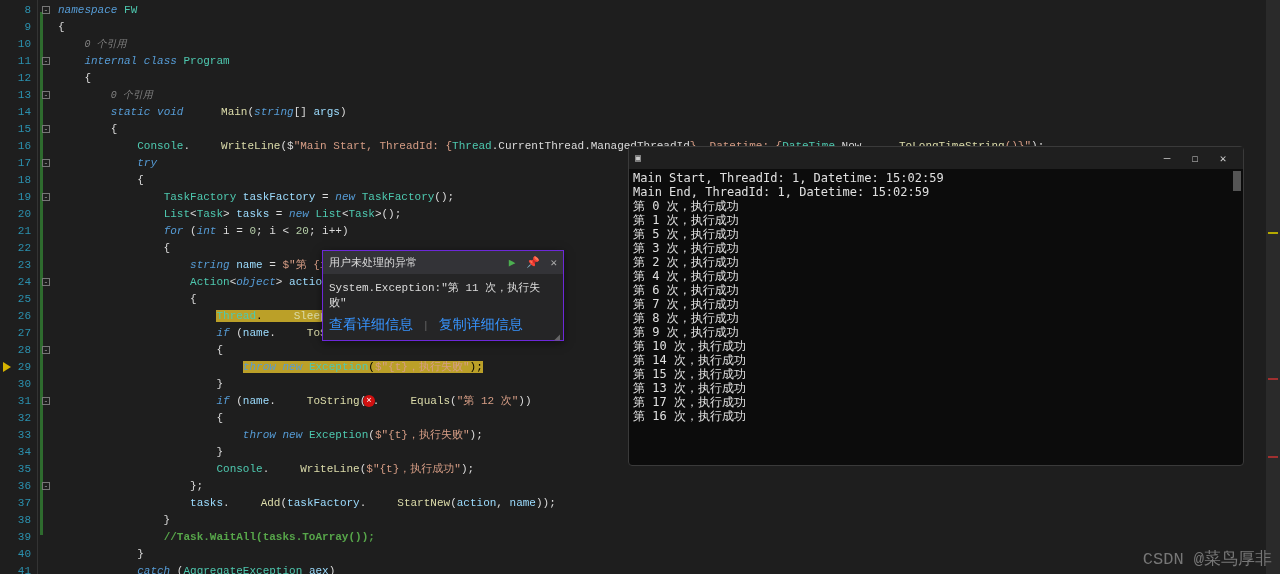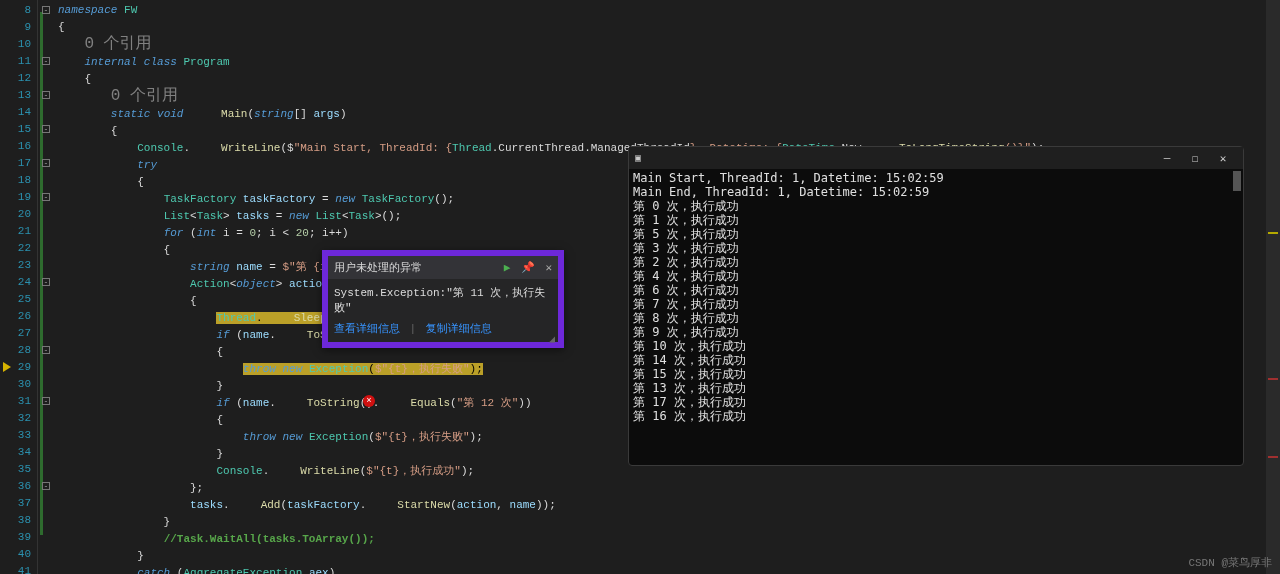--- a/index.html
+++ b/index.html
@@ -65,21 +65,21 @@
   flex: 1;
   position: relative;
 }
 .kw { color: #569cd6; font-style: italic; }
 .cls { color: #4ec9b0; }
 .str { color: #d69d85; }
 .num { color: #b5cea8; }
 .cmt { color: #57a64a; font-weight: bold; }
 .mth { color: #dcdcaa; padding-left: 31px; }
 .var { color: #9cdcfe; }
-.ref { color: #808080; font-size: 16px; }
+.ref { color: #808080; font-size: 10px; font-style: italic; }
 .hl-yellow { background: #bba028; color: #000; }
 .arrow {
   position: absolute;
   left: 3px;
   width: 0; height: 0;
   border-top: 5px solid transparent;
   border-bottom: 5px solid transparent;
   border-left: 8px solid #d6b200;
 }
 
@@ -93,35 +93,35 @@
   text-align: center;
   line-height: 12px;
 }
 
 .popup {
   position: absolute;
   left: 322px;
   top: 250px;
   width: 242px;
   background: #252526;
-  border: 6px solid #6d28d9;
+  border: 1px solid #6d28d9;
   font-size: 11px;
   box-shadow: 0 2px 8px rgba(0,0,0,0.5);
 }
 .popup-title {
   background: #333337;
   padding: 4px 6px;
   display: flex;
   justify-content: space-between;
   align-items: center;
 }
 .popup-title .icons span { margin-left: 4px; cursor: pointer; }
 .popup-body { padding: 6px; }
 .popup-body .msg { color: #dcdcdc; margin-bottom: 6px; }
-.popup-body .links a { color: #3794ff; text-decoration: none; font-size: 11px; }
+.popup-body .links a { color: #3794ff; text-decoration: none; font-size: 14px; }
 .popup-body .sep { color: #666; margin: 0 3px; }
 .popup-foot { padding: 3px 6px; color: #ccc; cursor: pointer; }
 .popup-resize { position: absolute; right: 1px; bottom: 1px; width: 8px; height: 8px; cursor: nwse-resize; color:#666; font-size: 10px;}
 
 .console {
   position: absolute;
   left: 628px;
   top: 146px;
   width: 616px;
   height: 320px;
@@ -167,21 +167,21 @@
   background: #2a2a2a;
 }
 .right-scroll .mark-y { position:absolute; left:2px; width:10px; height:2px; background:#b5a900; }
 .right-scroll .mark-r { position:absolute; left:2px; width:10px; height:2px; background:#a03030; }
 
 .watermark {
   position: absolute;
   right: 8px;
   bottom: 4px;
   color: #777;
-  font-size: 11px;
+  font-size: 17px;
 }
 .play { color: #4caf50; }
 .pin { color: #888; }
 .close { color: #aaa; }
 </style>
 </head>
 <body>
 
 <div class="editor-container">
   <div class="gutter" id="gutter">

